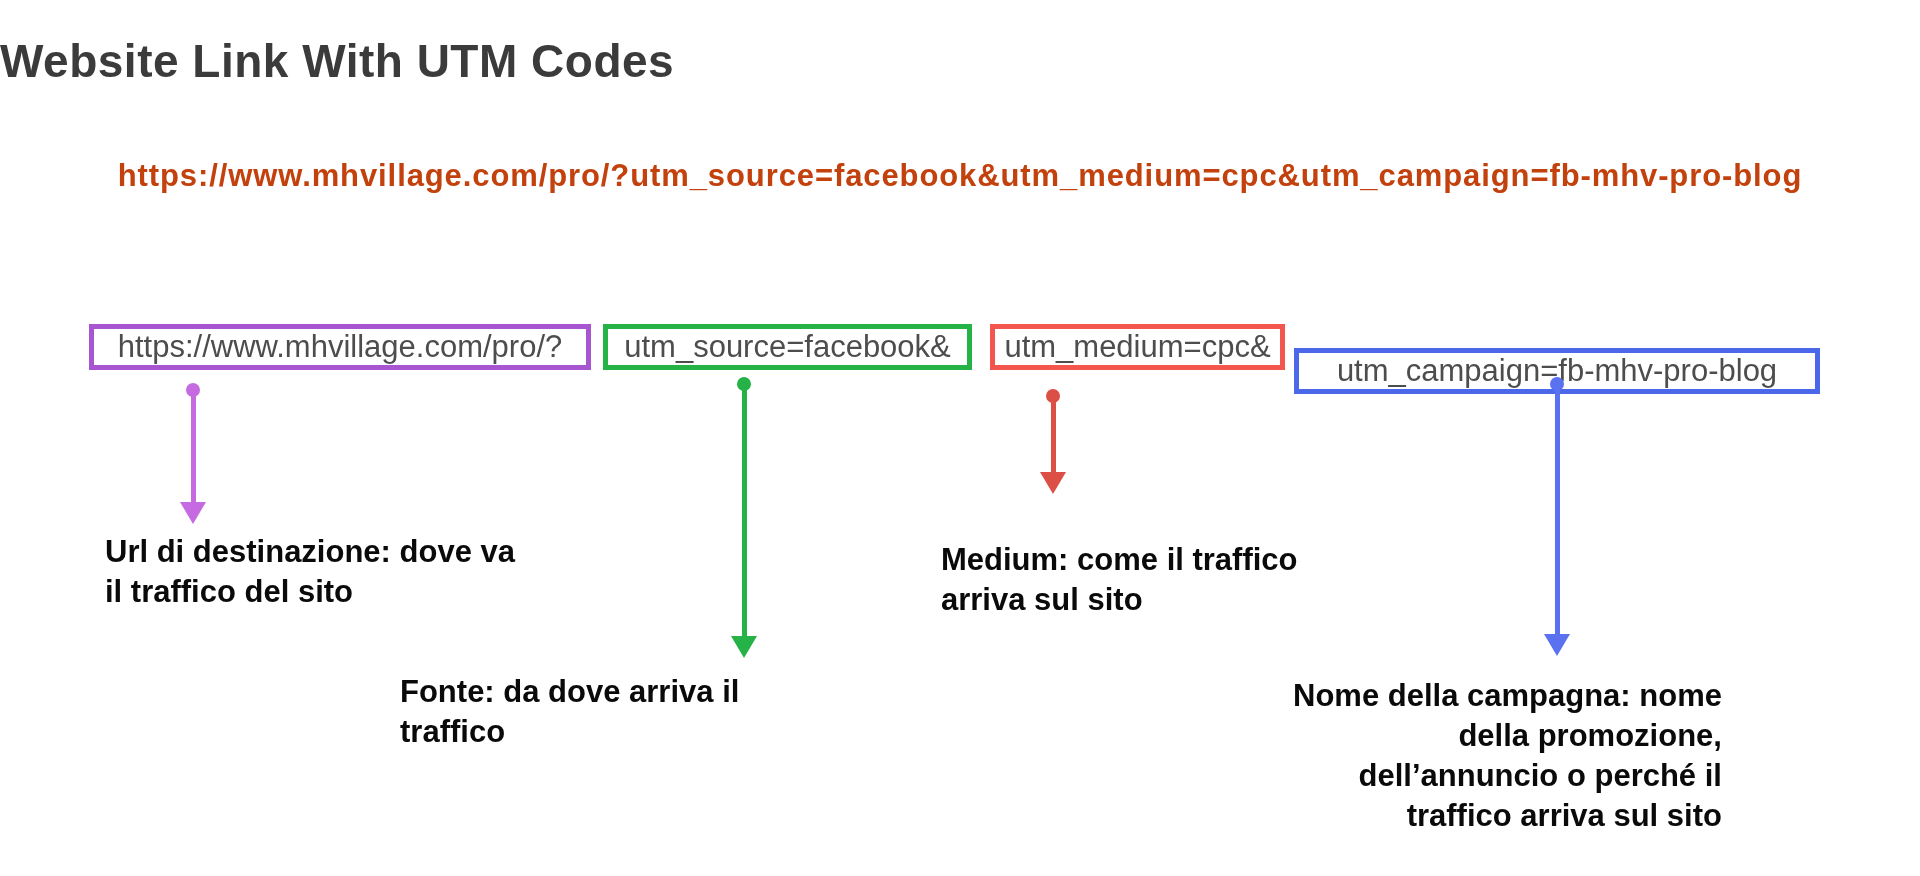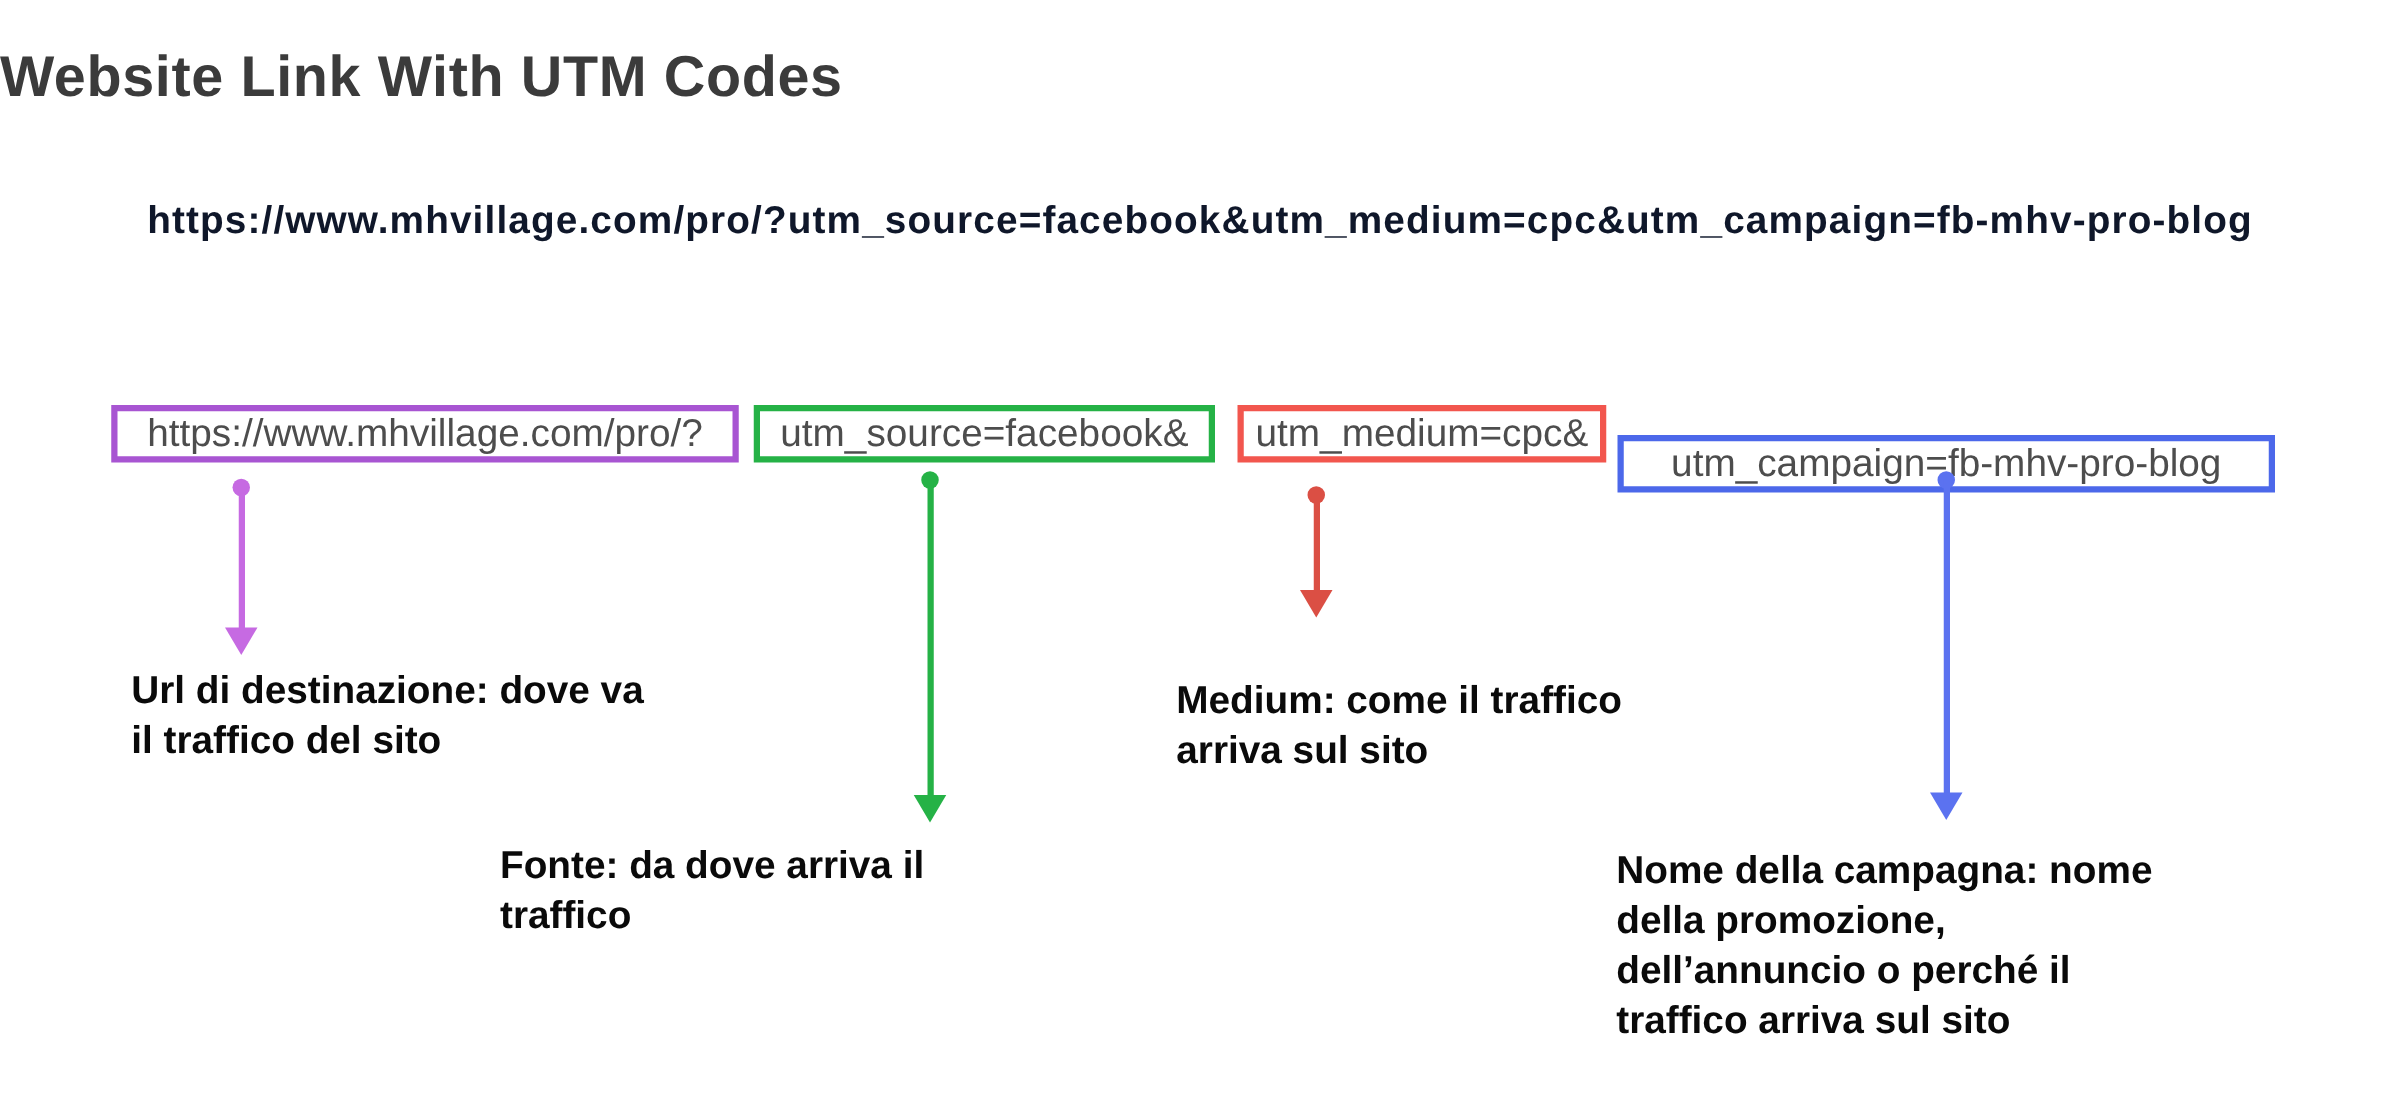--- a/index.html
+++ b/index.html
@@ -25,21 +25,21 @@
 
   .full-url {
     position: absolute;
     top: 158px;
     left: 0;
     width: 100%;
     text-align: center;
     font-size: 31px;
     font-weight: bold;
     letter-spacing: 0.9px;
-    color: #0f172a;
+    color: #c2410c;
     white-space: nowrap;
   }
 
   .seg-box {
     position: absolute;
     top: 324px;
     height: 46px;
     box-sizing: border-box;
     border: 5px solid #999;
     display: flex;
@@ -88,21 +88,21 @@
     position: absolute;
     font-size: 31px;
     font-weight: bold;
     line-height: 40px;
     color: #0a0a0a;
     white-space: pre-line;
   }
   .note-destination { left: 105px;  top: 532px; }
   .note-source      { left: 400px;  top: 672px; }
   .note-medium      { left: 941px;  top: 501px; margin-top: 39px; }
-  .note-campaign    { left: 1293px; top: 676px; }
+  .note-campaign    { left: 1293px; top: 676px; text-align: right; }
 </style>
 </head>
 <body>
 
 <div class="canvas">
 
   <div class="title">Website Link With UTM Codes</div>
 
   <div class="full-url">https://www.mhvillage.com/pro/?utm_source=facebook&amp;utm_medium=cpc&amp;utm_campaign=fb-mhv-pro-blog</div>
 

